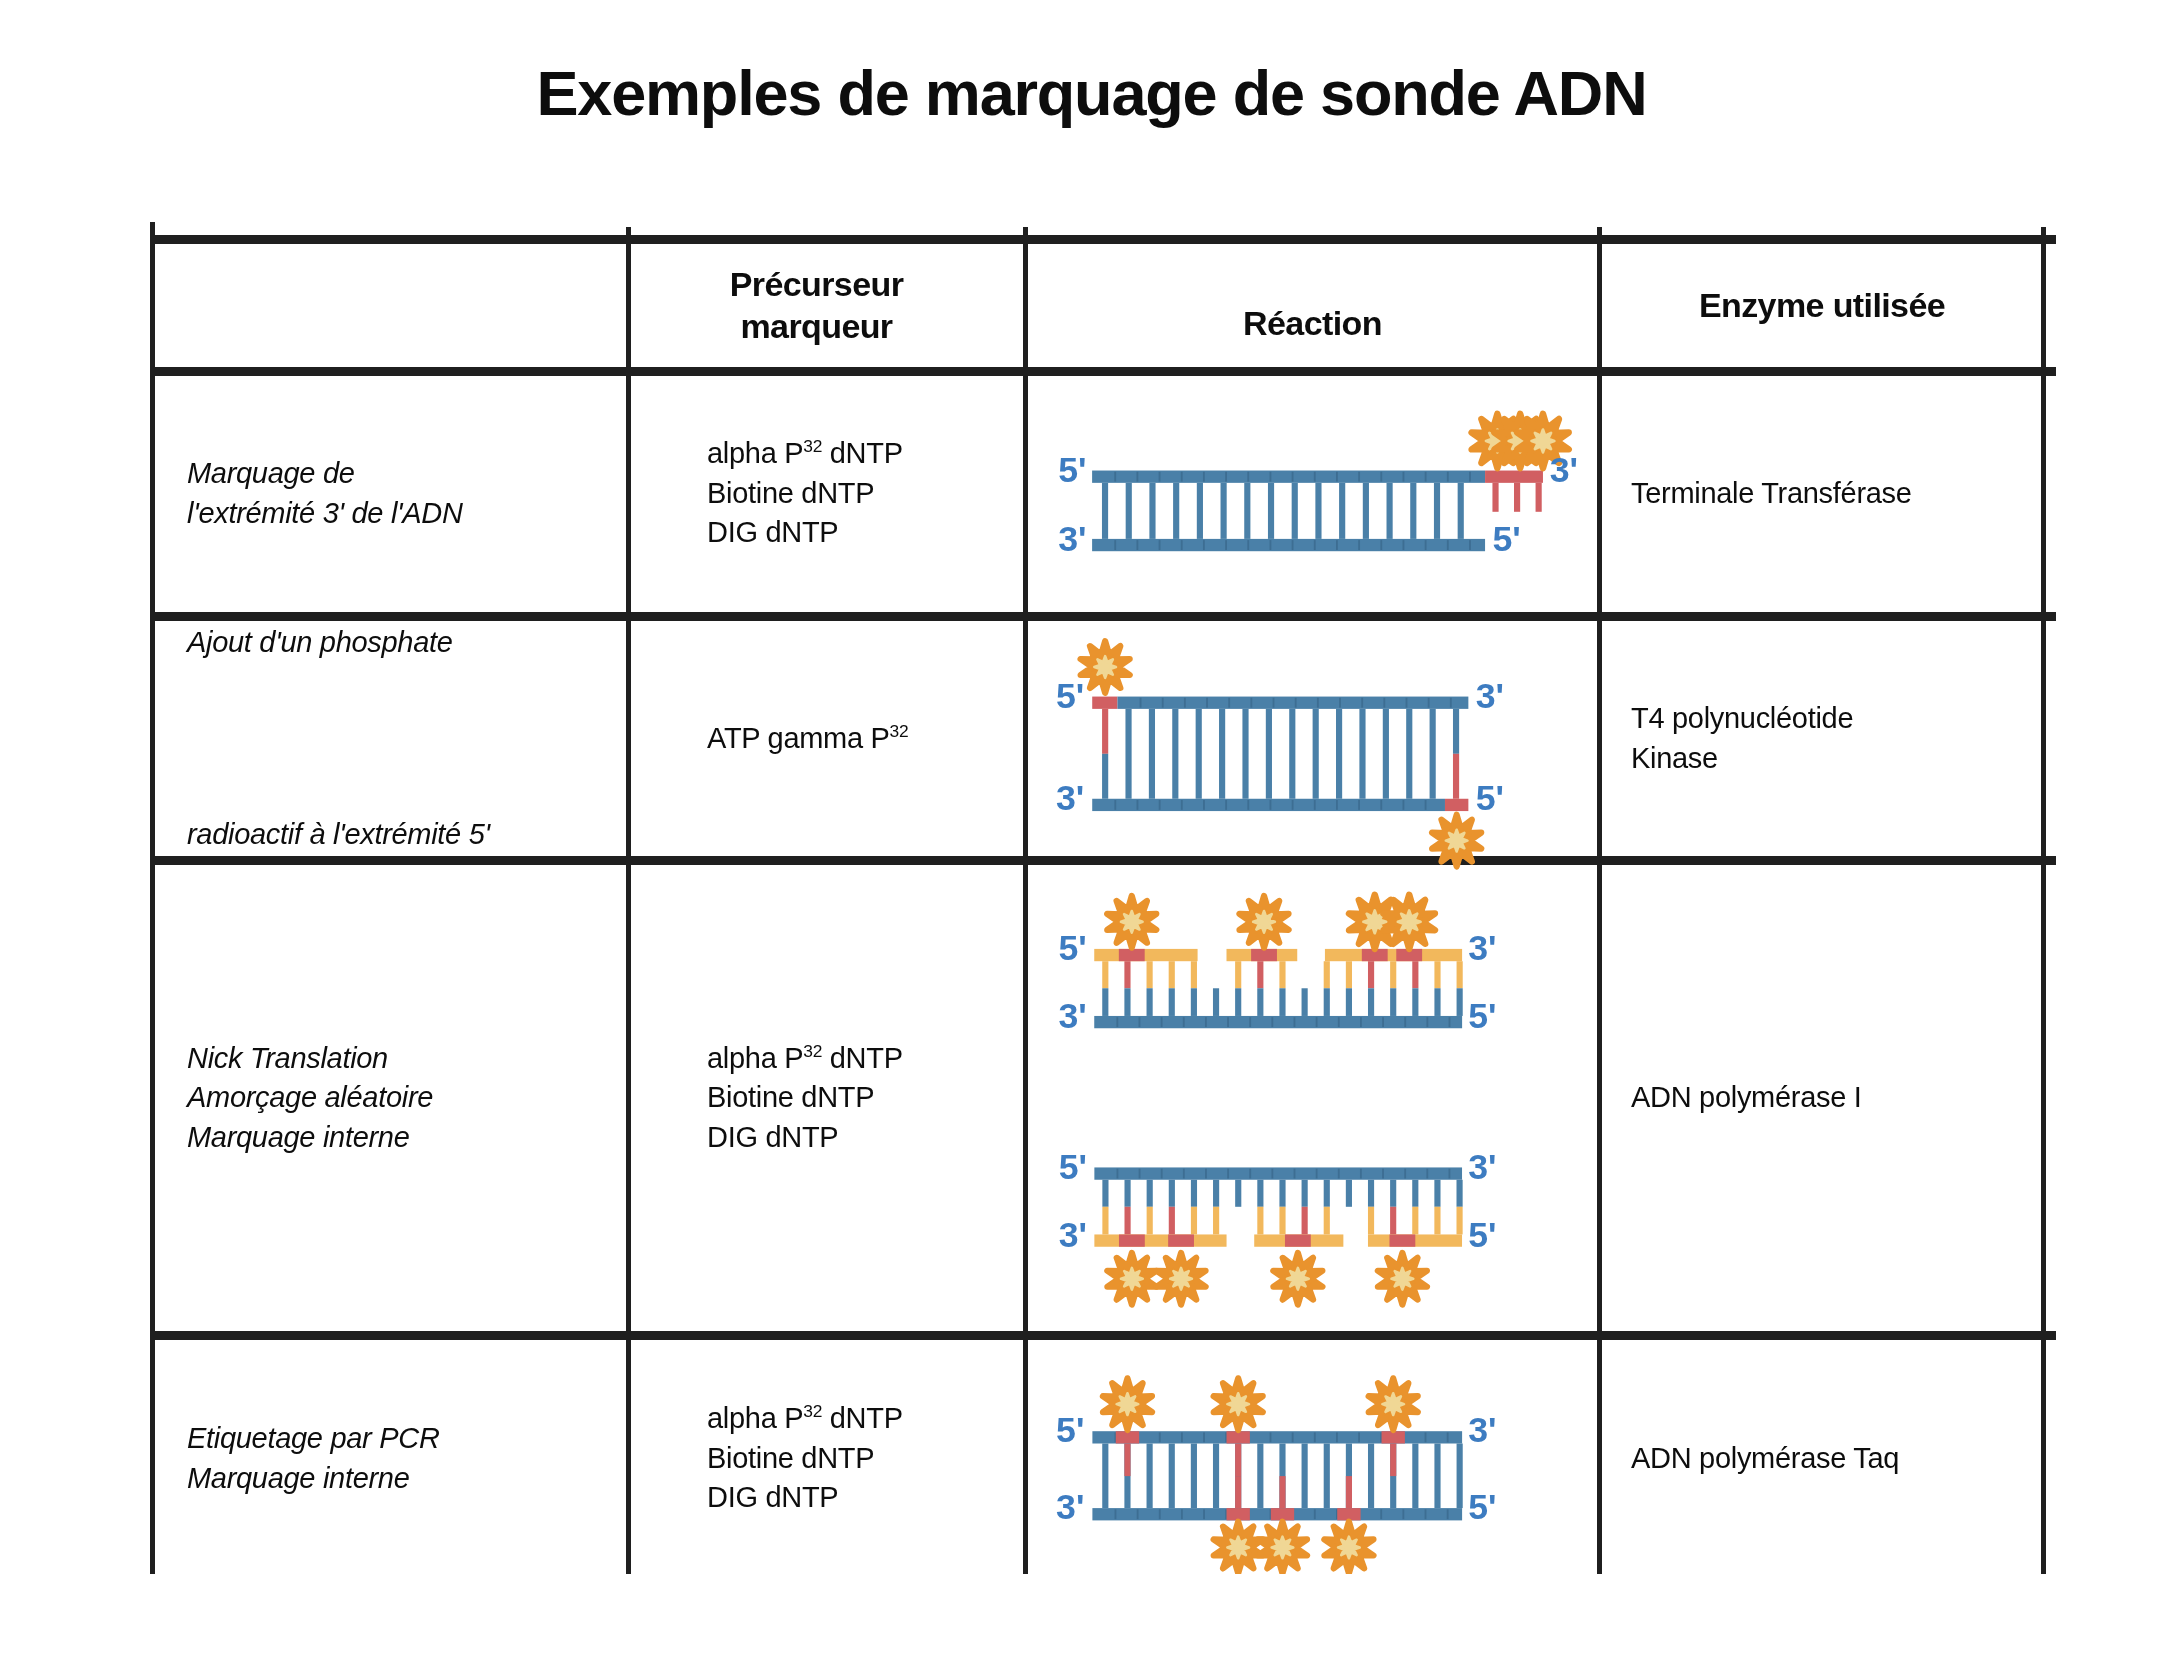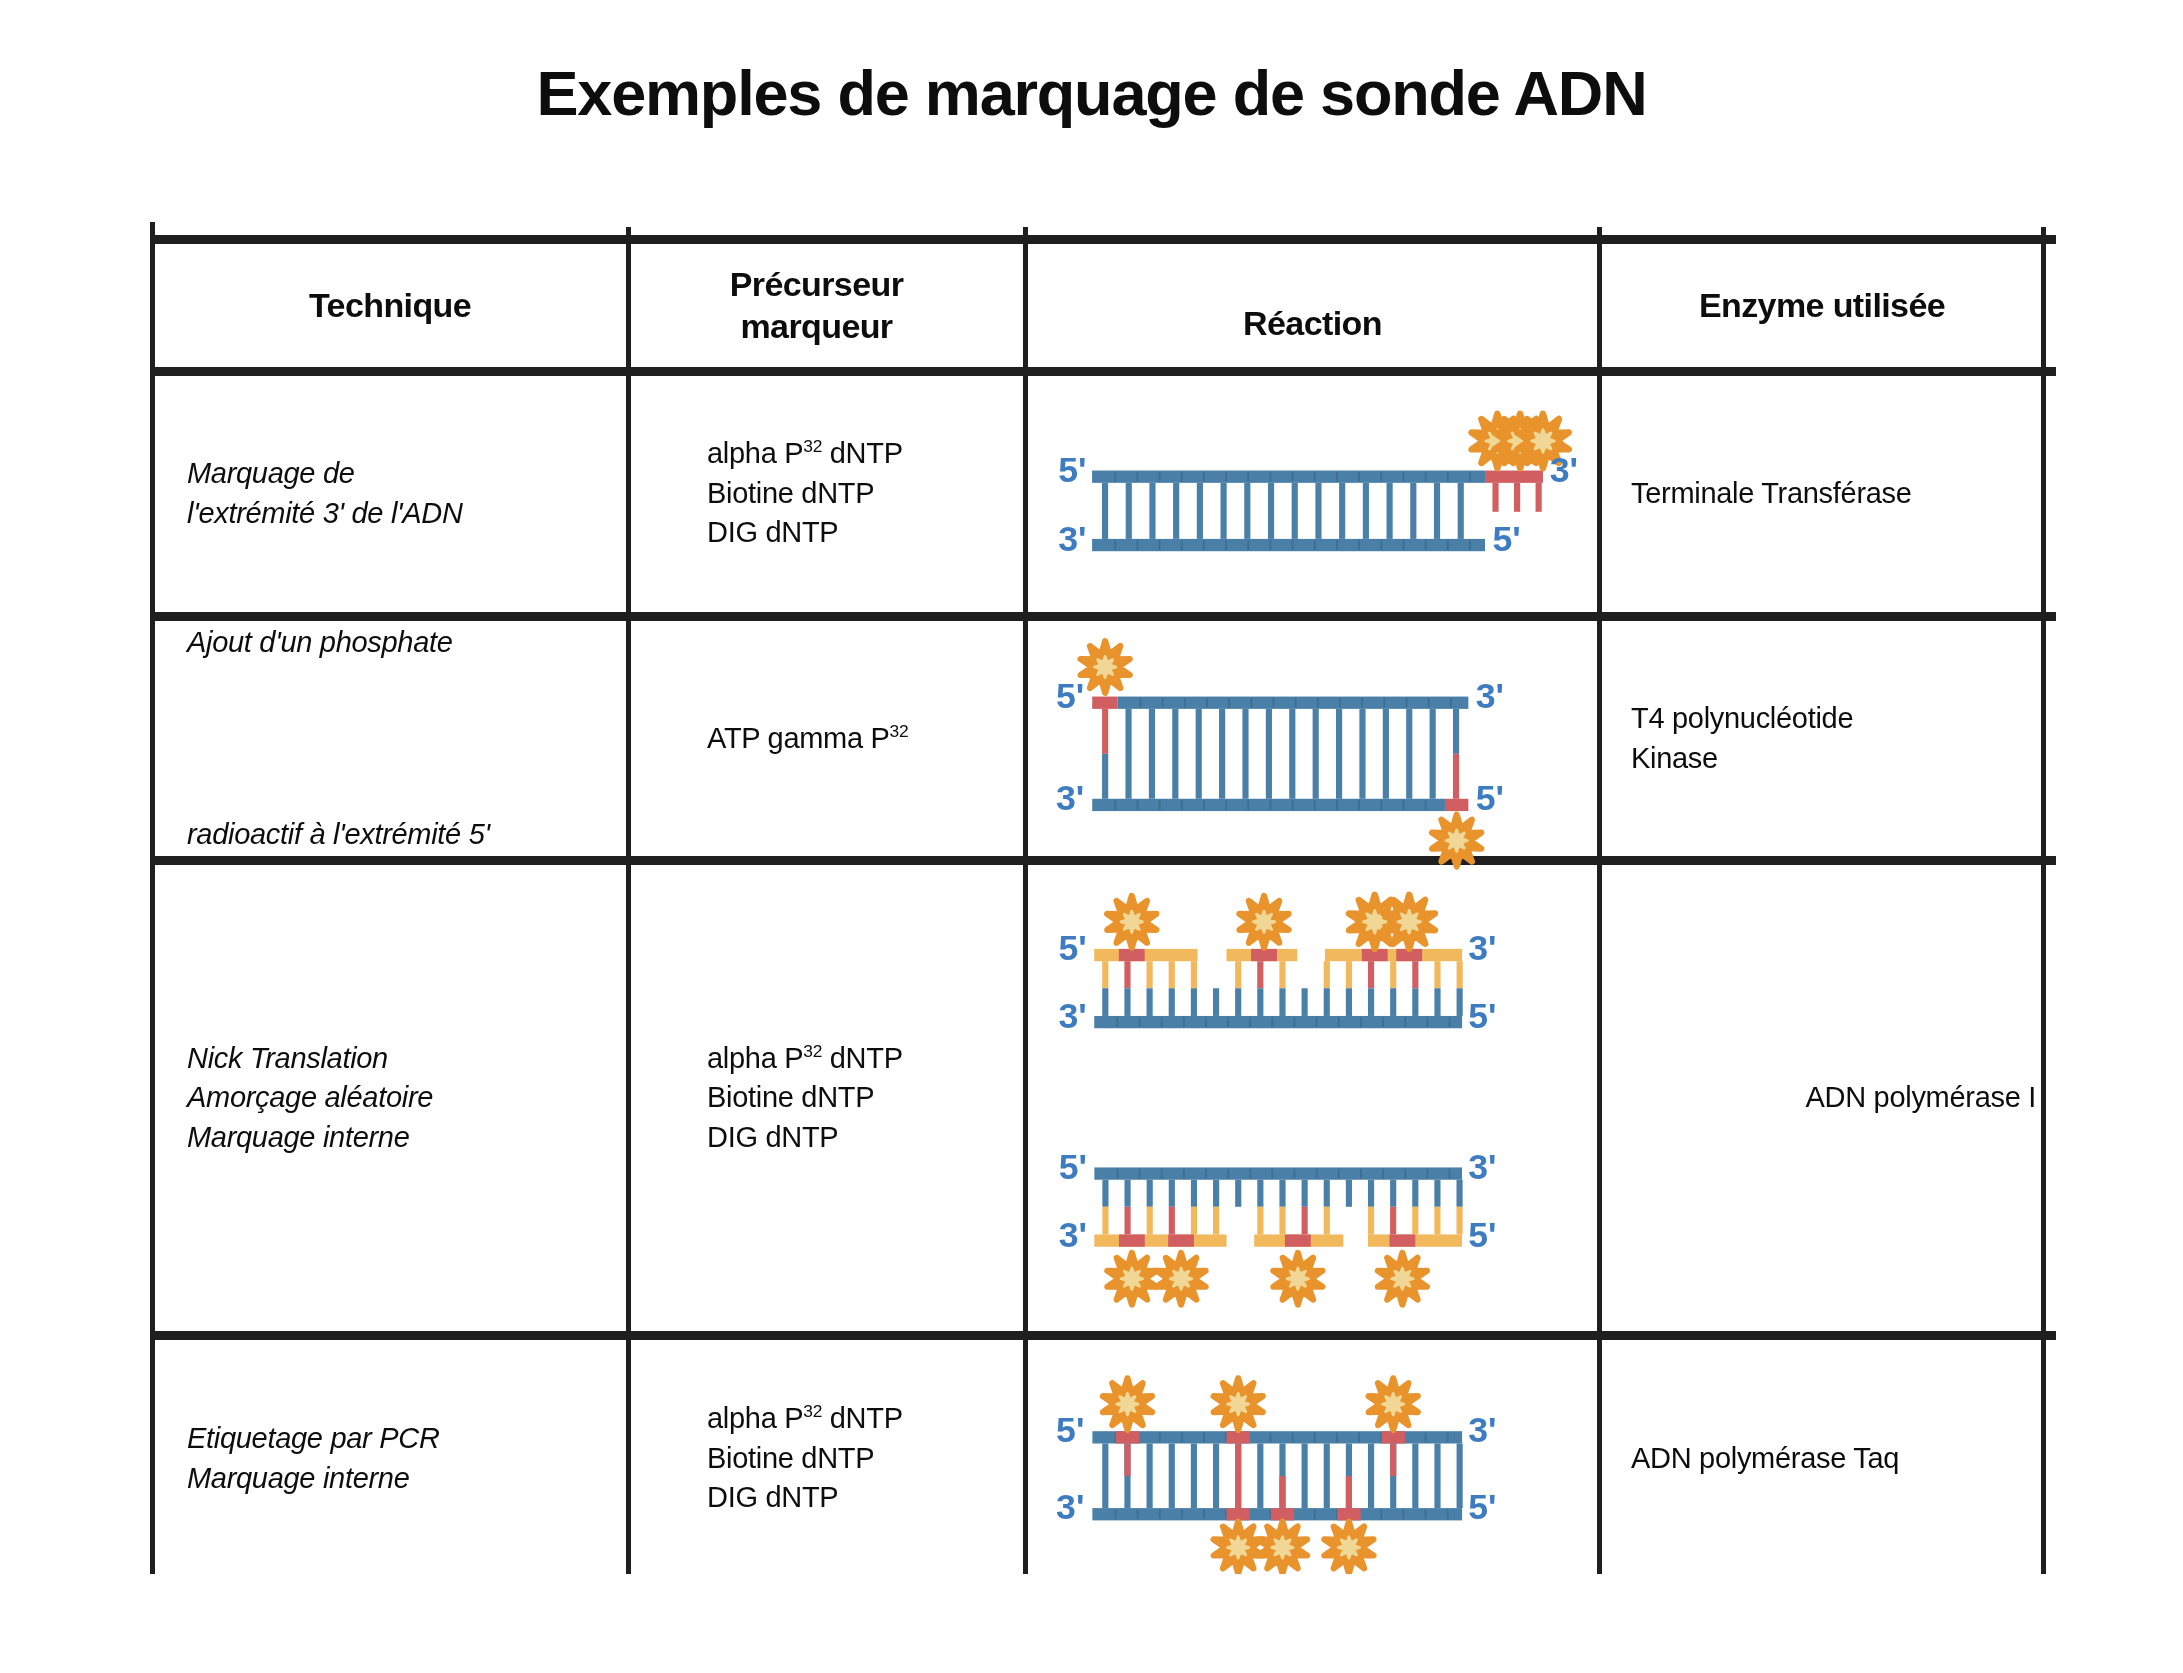--- a/index.html
+++ b/index.html
@@ -47,23 +47,20 @@
   <div class="vline" style="left:1023px;top:227px;width:5px;height:1357px;"></div>
   <div class="vline" style="left:1597px;top:227px;width:5px;height:1357px;"></div>
   <div class="vline" style="left:2041px;top:227px;width:5px;height:1357px;"></div>
   <div class="hline" style="left:155px;top:235px;width:1901px;height:8.6px;"></div>
   <div class="hline" style="left:155px;top:367px;width:1901px;height:8.6px;"></div>
   <div class="hline" style="left:155px;top:612px;width:1901px;height:8.6px;"></div>
   <div class="hline" style="left:155px;top:856px;width:1901px;height:8.6px;"></div>
   <div class="hline" style="left:155px;top:1331px;width:1901px;height:8.6px;"></div>
   <div class="hline" style="left:155px;top:1579px;width:1901px;height:8.6px;"></div>
 
-  <div class="cell hd" style="left:157px;top:246px;width:466px;height:118px;">
-    <div>Technique</div>
-  </div>
   <div class="cell hd" style="left:623px;top:246px;width:387px;height:118px;">
     <div>Précurseur</div>
     <div>marqueur</div>
   </div>
   <div class="cell hd" style="left:1030px;top:264px;width:565px;height:118px;">
     <div>Réaction</div>
   </div>
   <div class="cell hd" style="left:1605px;top:246px;width:434px;height:118px;">
     <div>Enzyme utilisée</div>
   </div>
@@ -392,21 +389,21 @@
       </g>
       <g>
         <polygon points="561.0,169.0 567.5,191.0 585.7,177.0 578.0,198.7 600.9,198.0 582.0,211.0 600.9,224.0 578.0,223.3 585.7,245.0 567.5,231.0 561.0,253.0 554.5,231.0 536.3,245.0 544.0,223.3 521.1,224.0 540.0,211.0 521.1,198.0 544.0,198.7 536.3,177.0 554.5,191.0 " class="f-or" stroke-width="10.08" stroke-linejoin="round"></polygon>
         <polygon points="561.0,193.4 564.4,202.9 573.5,198.5 569.1,207.6 578.6,211.0 569.1,214.4 573.5,223.5 564.4,219.1 561.0,228.6 557.6,219.1 548.5,223.5 552.9,214.4 543.4,211.0 552.9,207.6 548.5,198.5 557.6,202.9 " class="f-pale" stroke-width="4.2" stroke-linejoin="round"></polygon>
       </g>
       <text x="48" y="48" class="lbl" text-anchor="end">5'</text>
       <text x="668" y="48" class="lbl" text-anchor="start">3'</text>
       <text x="48" y="159" class="lbl" text-anchor="end">3'</text>
       <text x="668" y="159" class="lbl" text-anchor="start">5'</text>
     </svg>
-  <div class="cell bd c4" style="top:866px;height:464px;align-items:flex-end;">
+  <div class="cell bd c4" style="top:866px;height:464px;">
     <div>ADN polymérase I</div>
   </div>
 
   <div class="cell bd c1" style="top:1341px;height:235px;">
     <div>Etiquetage par PCR</div>
     <div>Marquage interne</div>
   </div>
   <div class="cell bd c2" style="top:1341px;height:235px;">
     <div><span>alpha P</span><sup>32</sup><span> dNTP</span></div>
     <div><span>Biotine dNTP</span><sup></sup><span></span></div>

